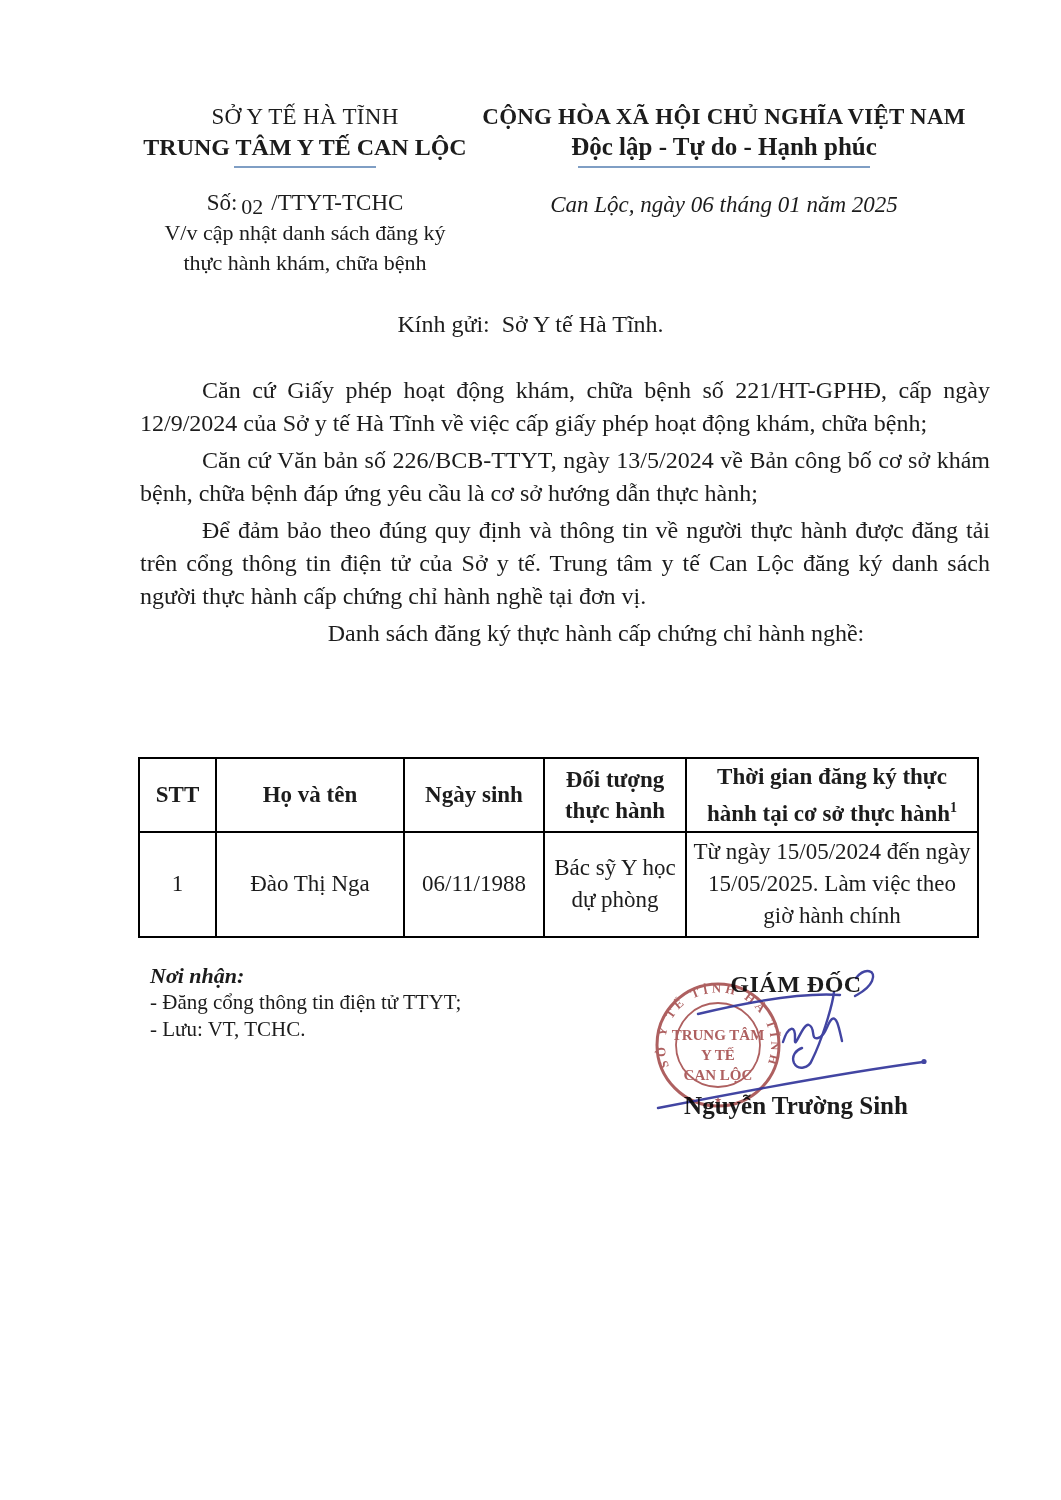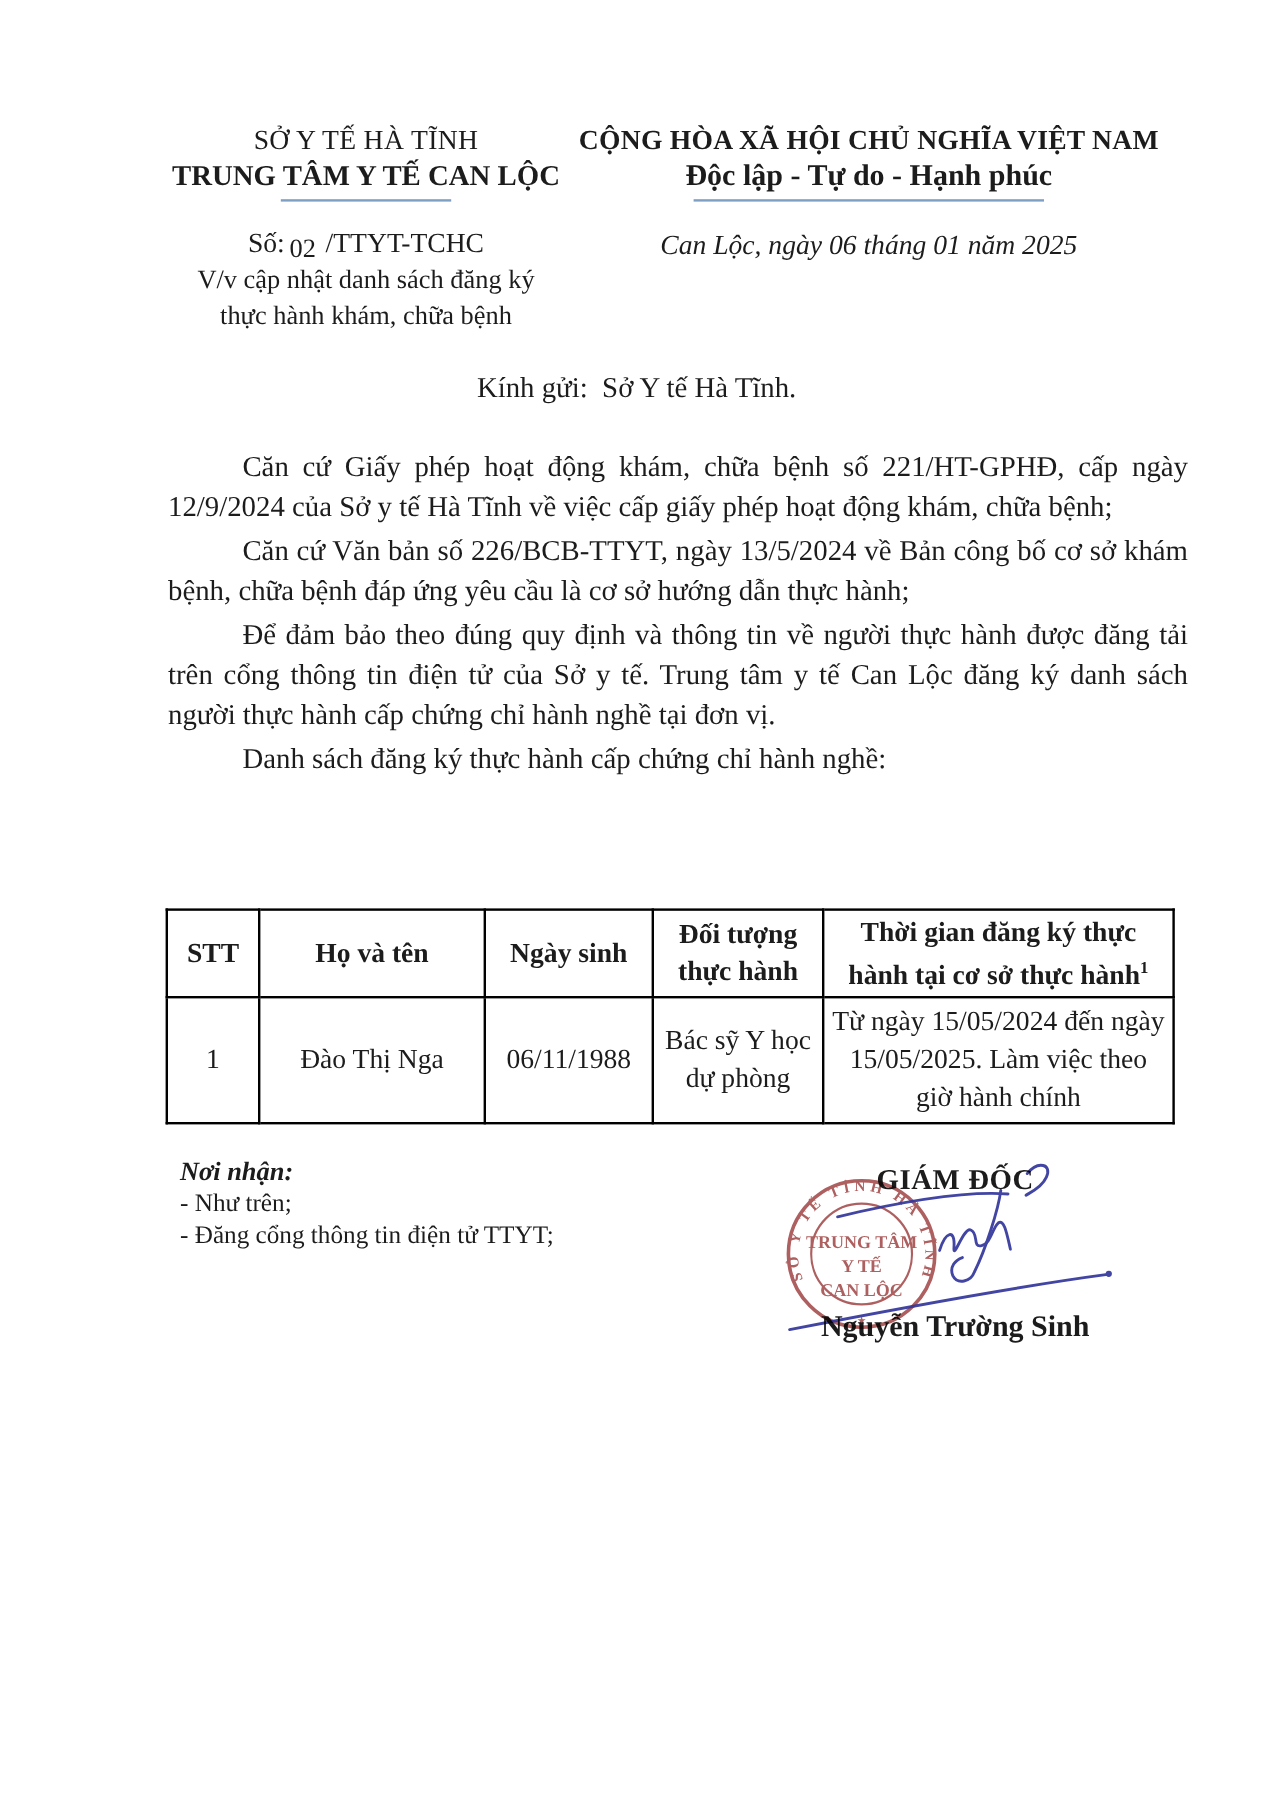--- a/index.html
+++ b/index.html
@@ -20,21 +20,21 @@
   .doc-no{margin-top:22px;font-size:23px;}
   .doc-no .filled{display:inline-block;transform:translateY(4px);margin:0 8px 0 4px;font-size:22px;}
   .subject{font-size:22px;line-height:27px;margin-top:3px;}
   .hr1{font-size:23px;font-weight:bold;letter-spacing:.2px;}
   .hr2{font-size:25px;font-weight:bold;margin-top:3px;}
   .dateline{margin-top:24px;font-size:23px;font-style:italic;}
   
   .salutation{left:0;top:311px;width:1061px;text-align:center;font-size:24px;white-space:pre;}
   .bodytext{left:140px;top:374px;width:850px;}
   .bodytext p{margin:0 0 3px 0;font-size:24px;line-height:33.4px;text-align:justify;text-indent:62px;}
-  .bodytext p.no-just{text-align:left;}
+  .bodytext p.no-just{text-align:center;}
   
   table.doc{position:absolute;left:138px;top:757px;border-collapse:collapse;table-layout:fixed;}
   table.doc th,table.doc td{border:2px solid #000;text-align:center;vertical-align:middle;padding:2px 6px;box-sizing:border-box;}
   table.doc th{font-size:23px;font-weight:bold;line-height:31px;height:70px;}
   table.doc td{font-size:23px;line-height:32px;height:105px;}
   .c-stt{width:77px;}.c-name{width:188px;}.c-dob{width:140px;}.c-obj{width:142px;}.c-time{width:292px;}
   sup{font-size:14px;}
   
   .recipients{left:150px;top:963px;width:420px;}
   .recipients .lbl{font-size:22px;font-weight:bold;font-style:italic;}
@@ -94,22 +94,22 @@
     <td>Đào Thị Nga</td>
     <td>06/11/1988</td>
     <td>Bác sỹ Y học dự phòng</td>
     <td>Từ ngày 15/05/2024 đến ngày 15/05/2025. Làm việc theo giờ hành chính</td>
   </tr>
 </tbody>
   </table>
 
 <div class="abs recipients">
   <div class="lbl">Nơi nhận:</div>
-  <div class="itm">- Như trên;</div>
   <div class="itm">- Đăng cổng thông tin điện tử TTYT;</div>
+  <div class="itm">- Lưu: VT, TCHC.</div>
 </div>
 
 <div class="abs sigblock">
   <div class="sig-title">GIÁM ĐỐC</div>
 </div>
 <div class="sig-name">Nguyễn Trường Sinh</div>
 
 <svg class="abs stampsig" viewBox="0 0 340 200" xmlns="http://www.w3.org/2000/svg">
   <g stroke="#a34a4a" fill="none" opacity="0.88">
     <circle cx="98" cy="95" r="61" stroke-width="3"></circle>

